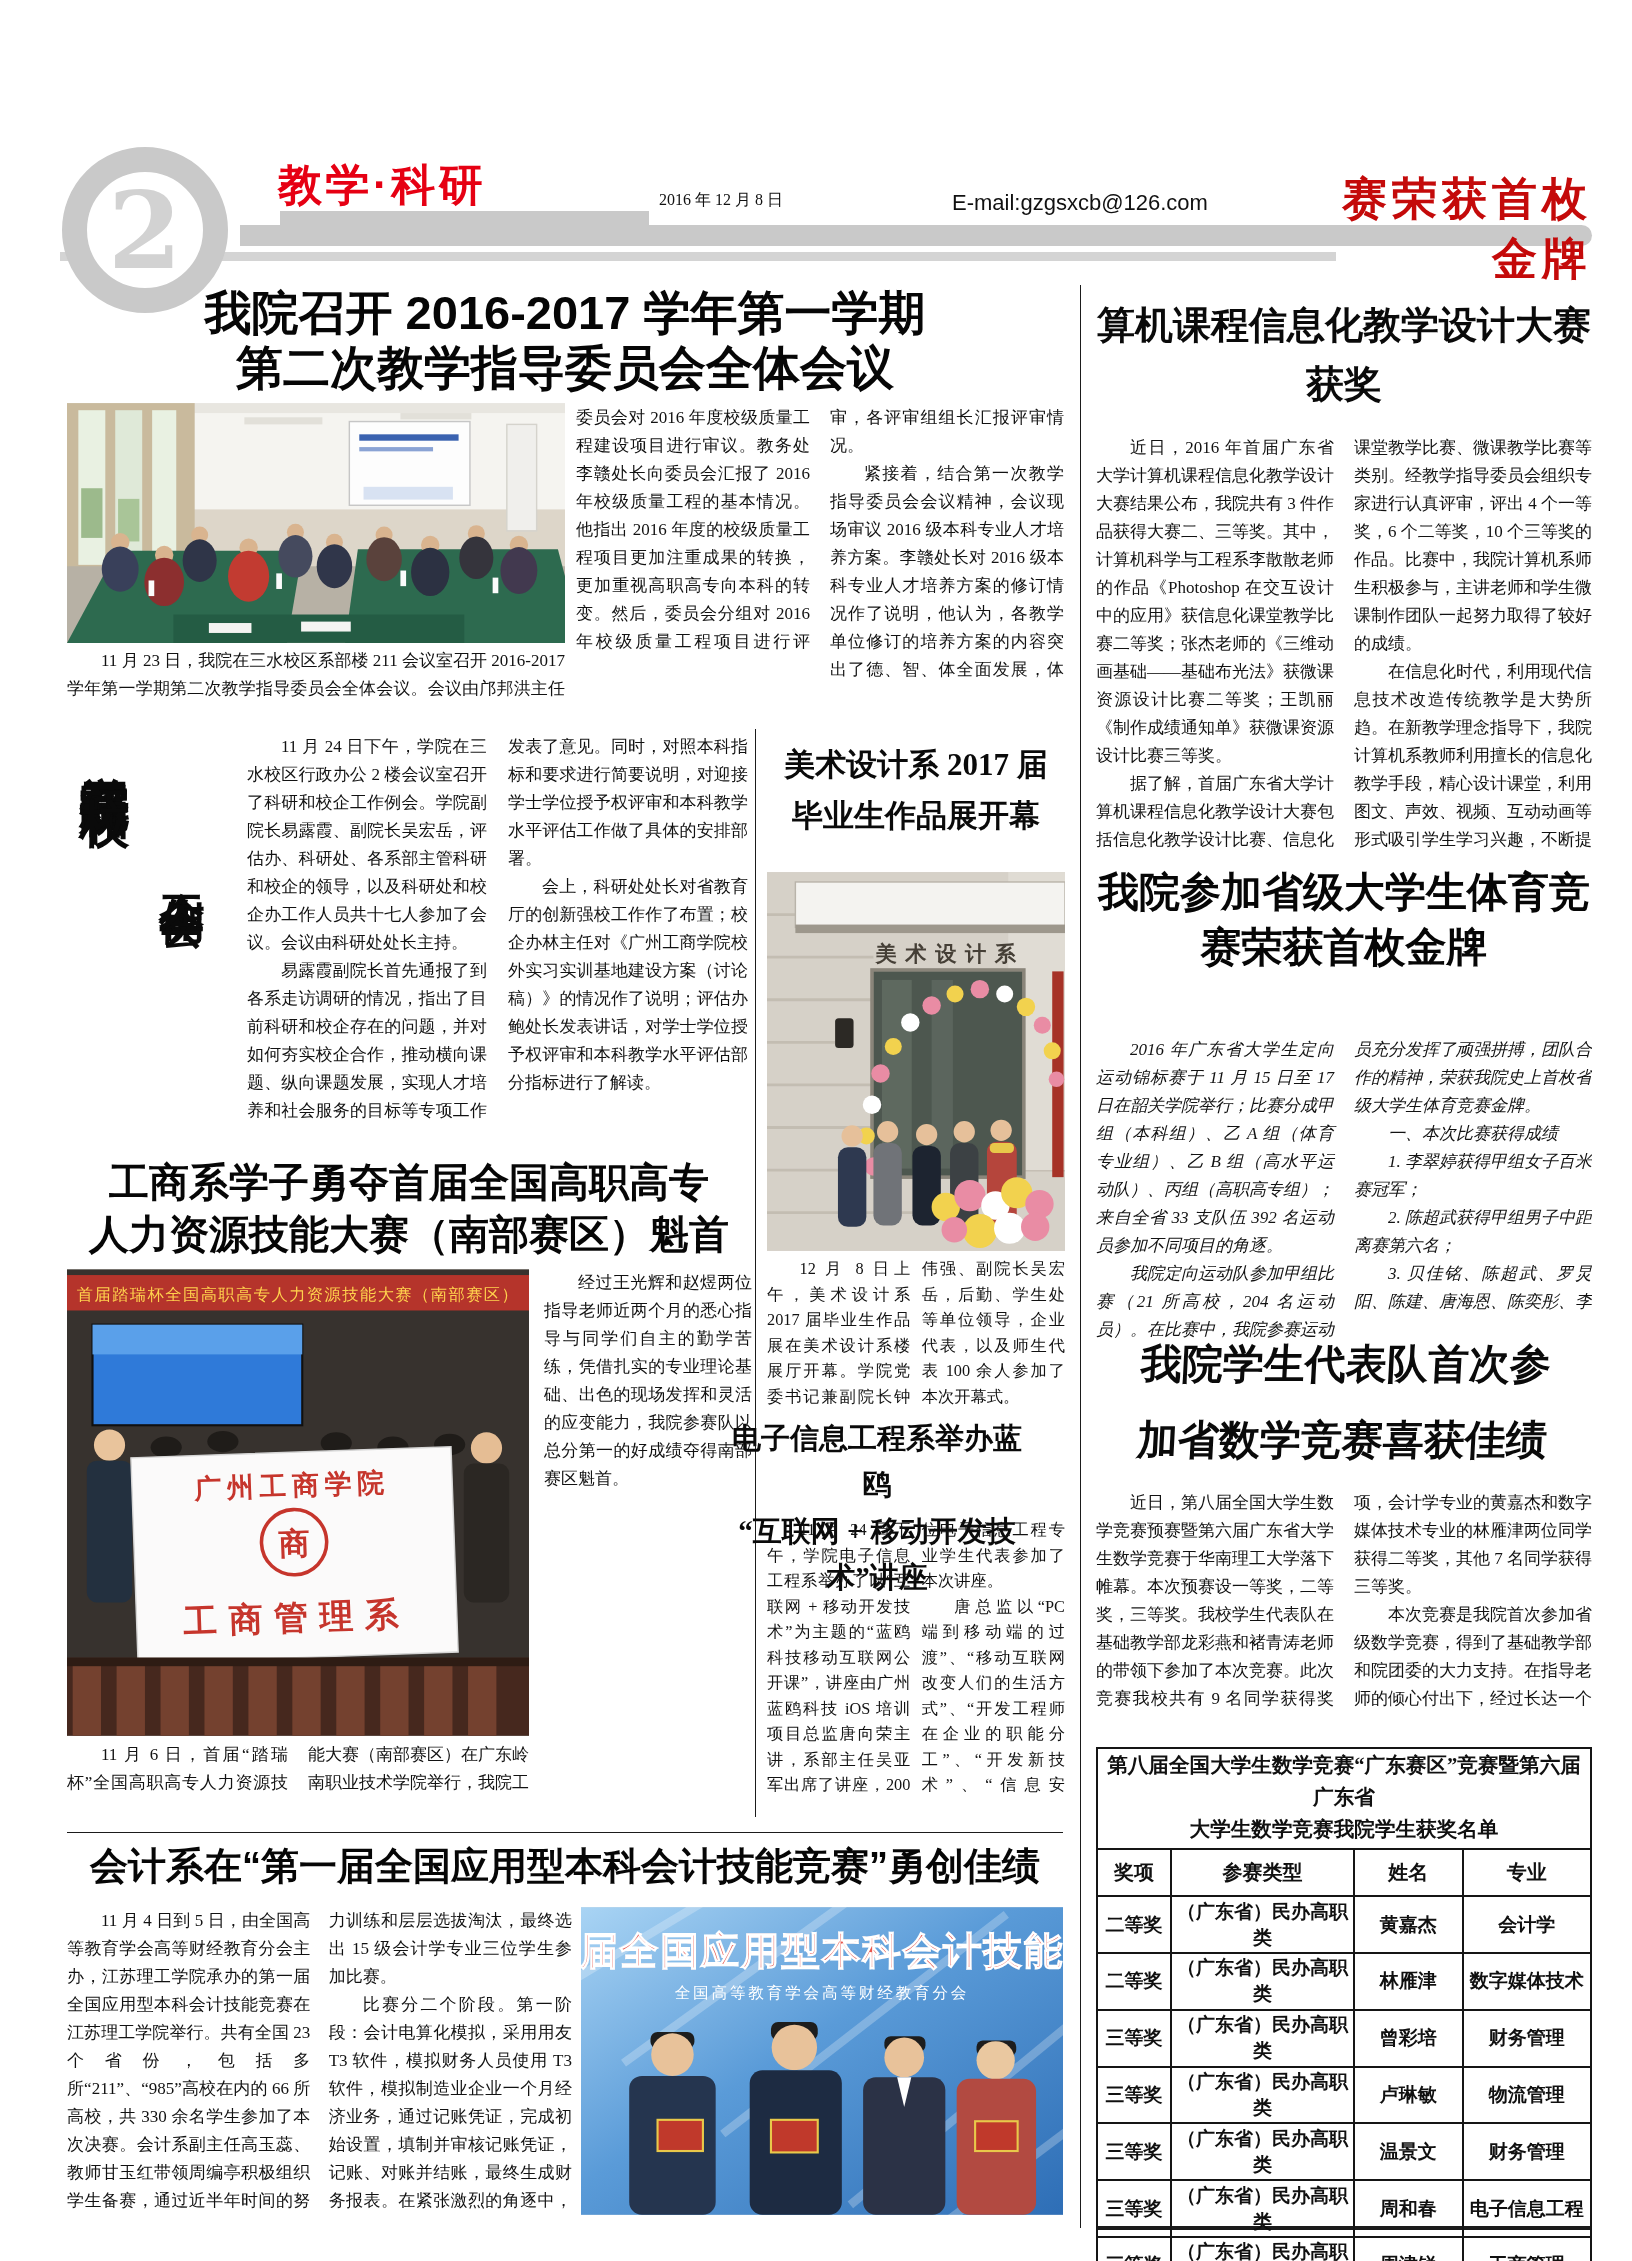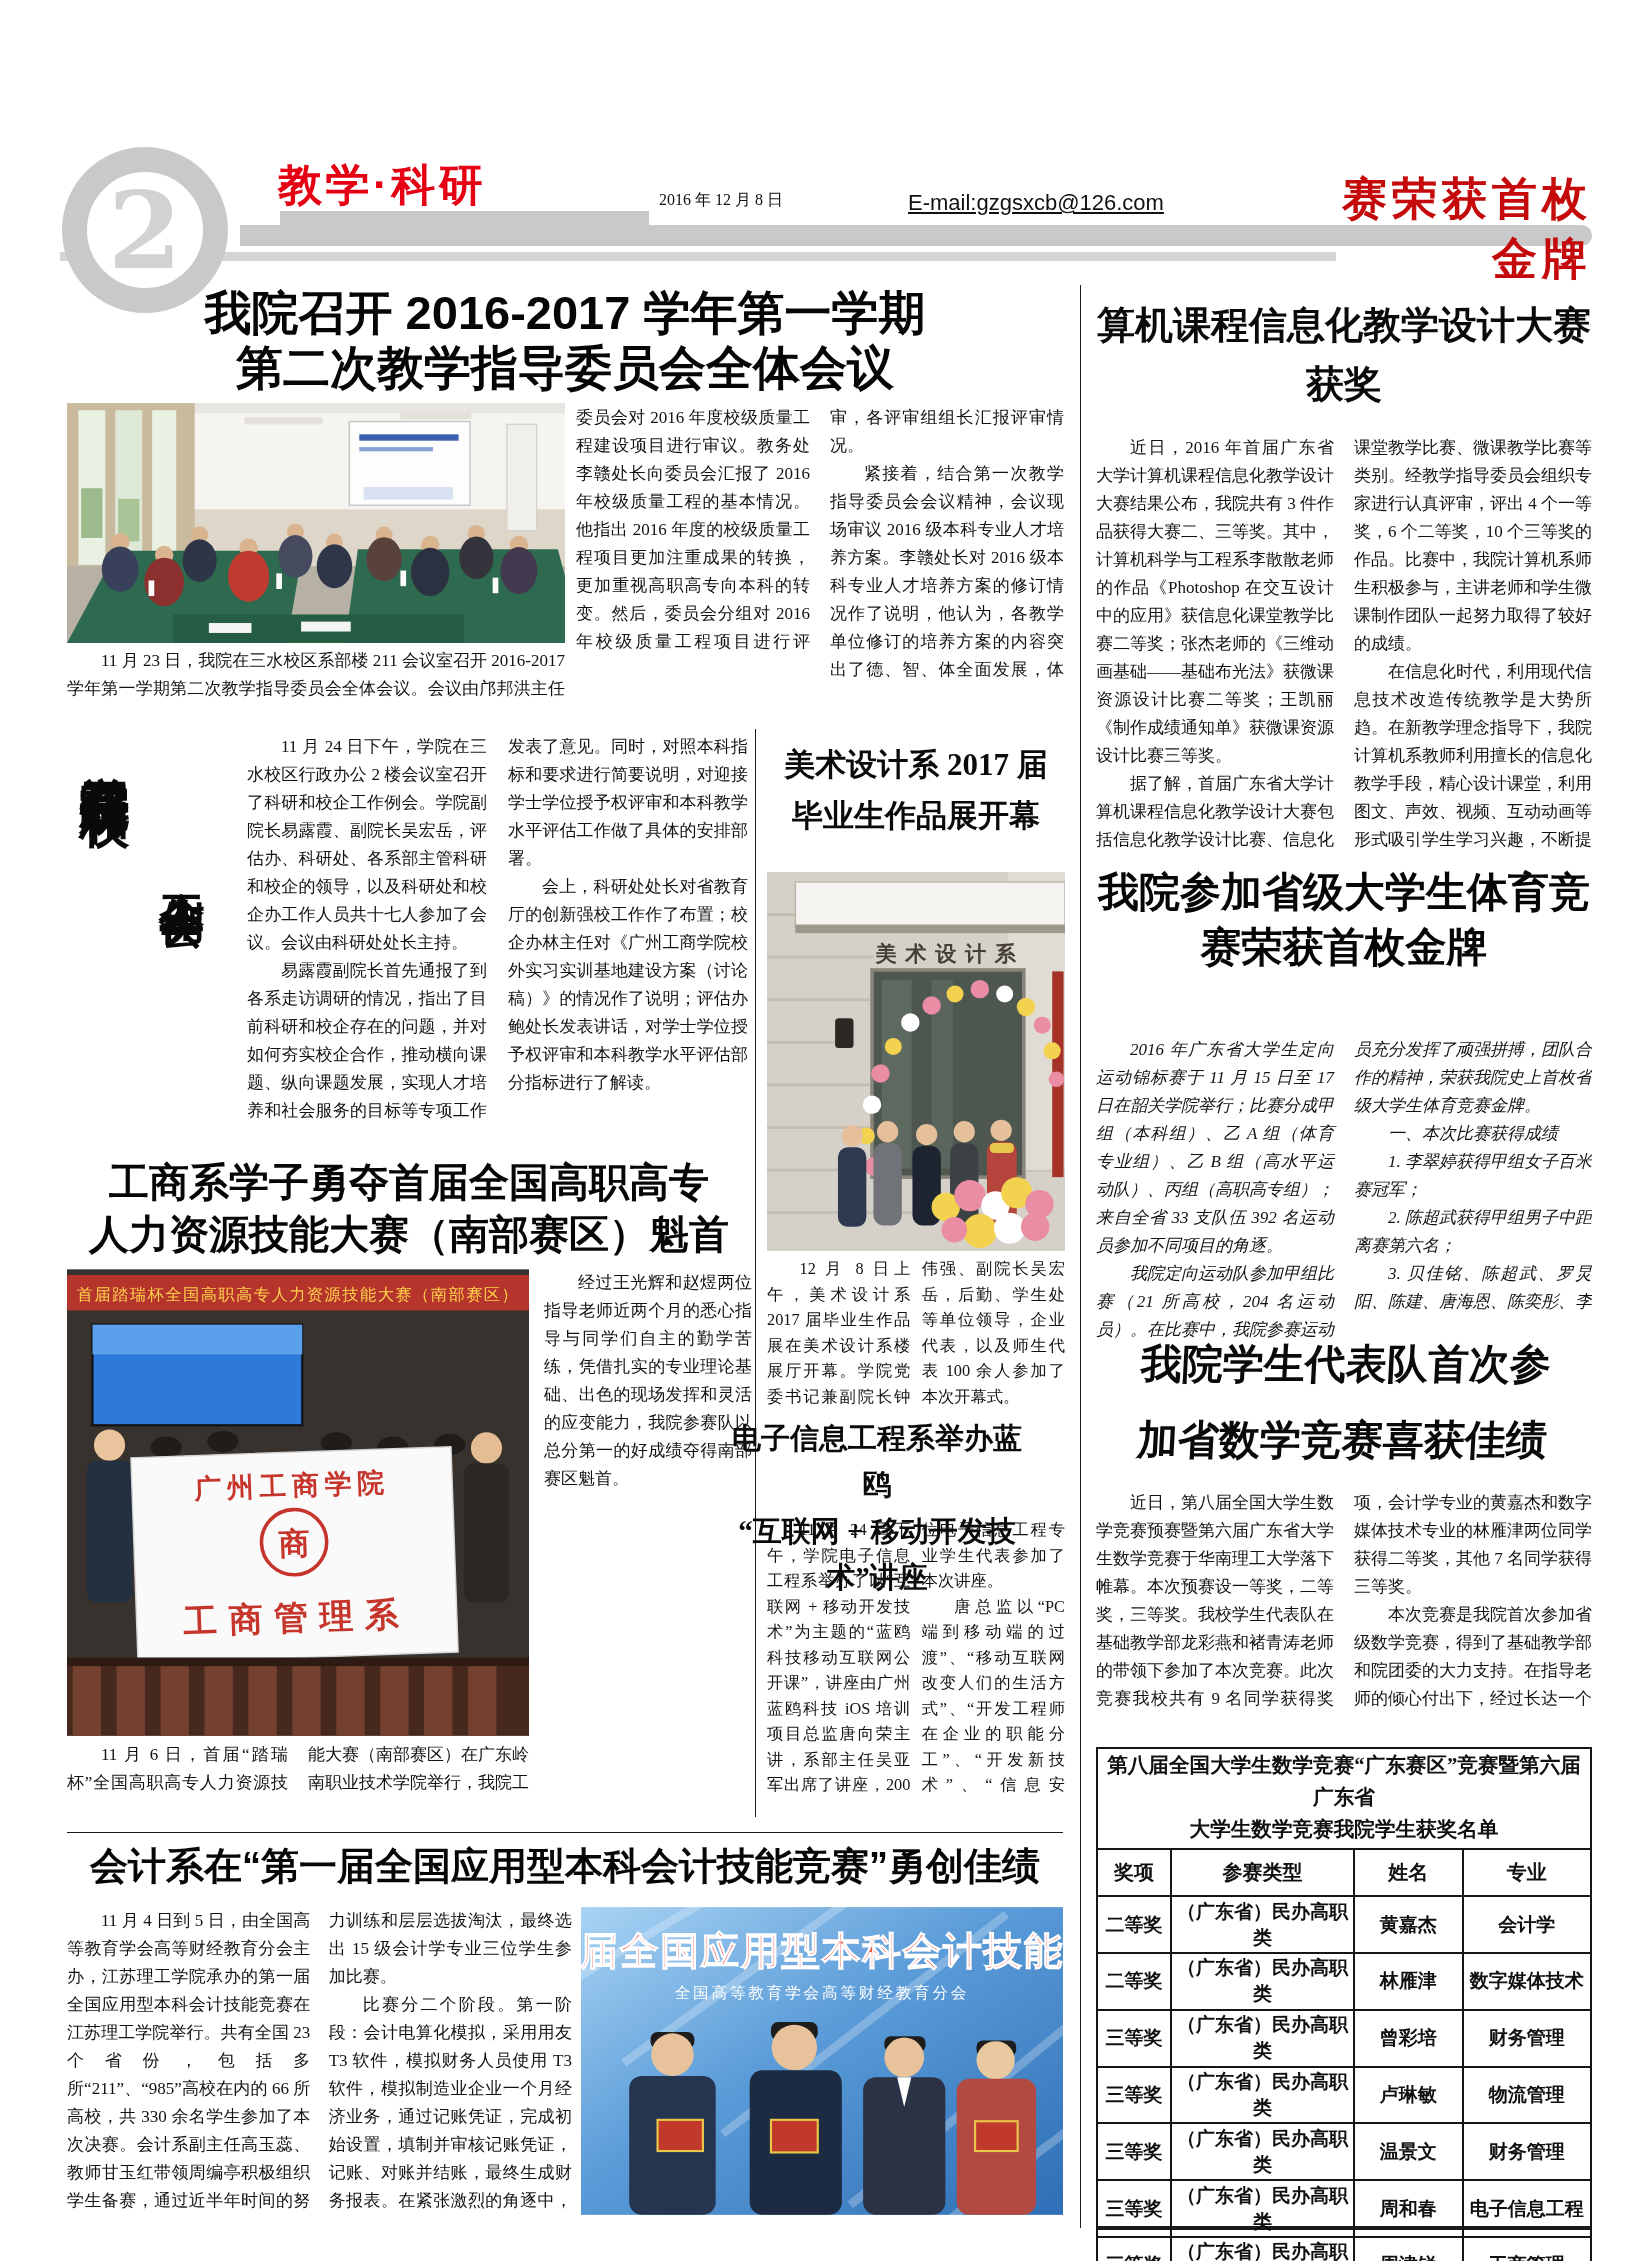--- a/index.html
+++ b/index.html
@@ -49,21 +49,21 @@
 <div class="page">
 
   <div class="abs gbar" style="left:280px;top:211px;width:369px;height:14px;"></div>
   <div class="abs gbar" style="left:240px;top:225px;width:1352px;height:21px;border-radius:0 11.3px 11.3px 0;"></div>
   <div class="abs" style="left:60px;top:252px;width:1276px;height:8.5px;background:#d4d4d4;"></div>
   <div class="abs key-circle" style="left:62px;top:147px;width:166px;height:166px;">
     <span>2</span>
   </div>
   <div class="abs section-title" style="left:278px;top:156px;">教学·科研</div>
   <div class="abs date-txt" style="left:659px;top:190px;">2016 年 12 月 8 日</div>
-  <div class="abs email-txt" style="left:908px;top:190px;text-decoration:underline;">E-mail:gzgsxcb@126.com</div>
+  <div class="abs email-txt" style="left:952px;top:190px;">E-mail:gzgsxcb@126.com</div>
   <div class="abs masthead" style="left:1308px;top:169px;width:284px;text-align:right;">赛荣获首枚金牌</div>
 
   <div class="abs vrule" style="left:1080px;top:285px;height:1943px;"></div>
   <div class="abs vrule" style="left:755px;top:729px;height:1088px;"></div>
   <div class="abs hrule" style="left:67px;top:1832px;width:996px;"></div>
   <div class="abs thickrule" style="left:1096px;top:2226px;width:496px;"></div>
 
   <div class="abs h-hei" style="left:67px;top:285px;width:996px;font-size:47px;line-height:1.18;">
     <div>我院召开 2016-2017 学年第一学期</div>
     <div>第二次教学指导委员会全体会议</div>

